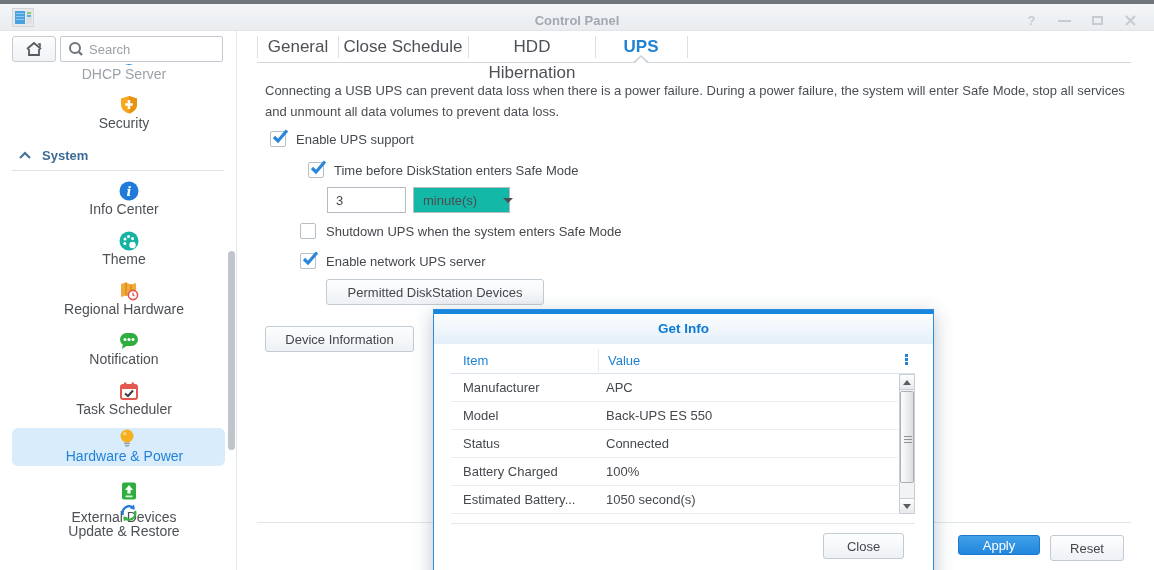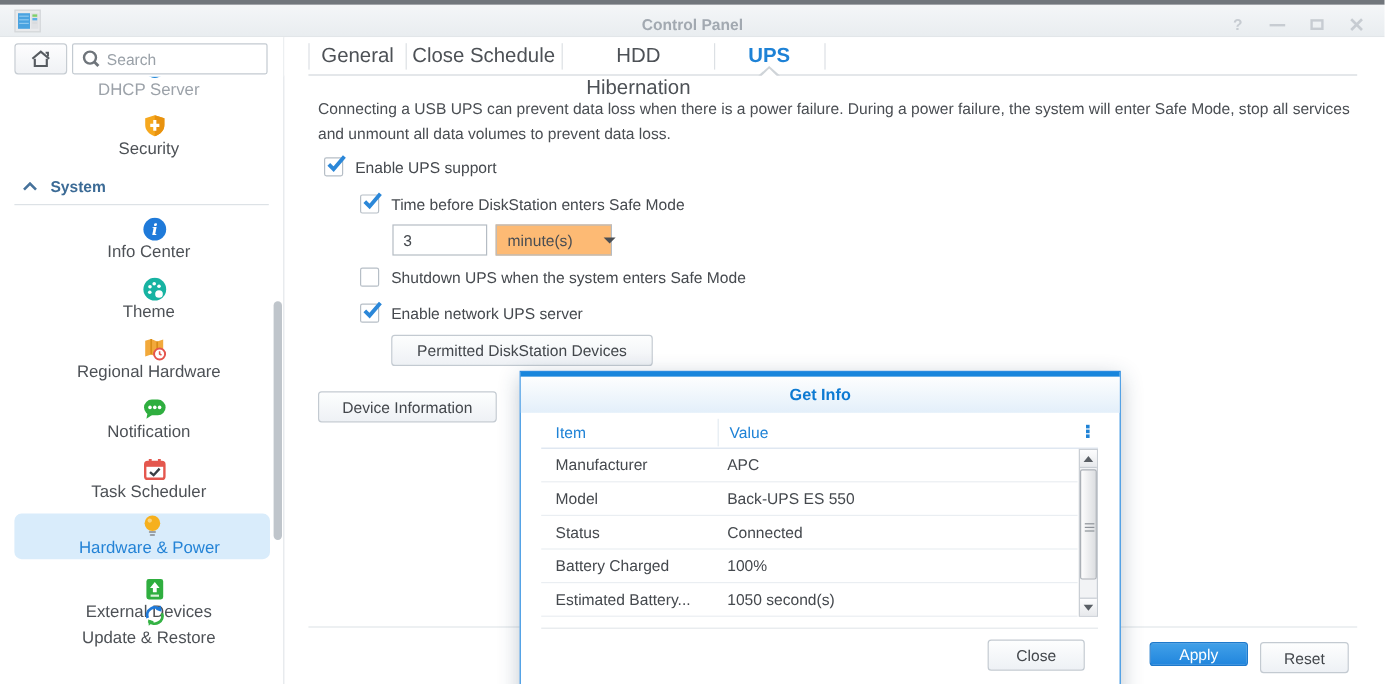--- a/index.html
+++ b/index.html
@@ -51,21 +51,21 @@
   .notch-outer { position:absolute; left:395px; top:24px; width:0; height:0; border-left:9px solid transparent; border-right:9px solid transparent; border-bottom:8px solid #cfd4d8; }
   .notch-inner { position:absolute; left:397px; top:26px; width:0; height:0; border-left:7px solid transparent; border-right:7px solid transparent; border-bottom:7px solid #ffffff; }
 
   
   .desc { position:absolute; left:265px; top:80px; width:876px; line-height:21px; color:#4a4e53; }
   .cb-row { position:absolute; display:flex; align-items:center; cursor:pointer; }
   .cb { position:relative; width:16px; height:16px; border:1px solid #b6bec6; border-radius:2px; background:#fff; flex:0 0 16px; }
   .cb svg { position:absolute; left:0px; top:-4px; overflow:visible; }
   .cb-row .cl { margin-left:10px; color:#45494e; }
   .txt-input { position:absolute; left:327px; top:187px; width:79px; height:26px; border:1px solid #b5bcc4; background:#fff; padding:0 8px; font-family:inherit; font-size:13px; color:#45494e; }
-  .dropdown { position:absolute; left:413px; top:187px; width:97px; height:26px; border:1px solid #b5bcc4; background:#fdba74; display:flex; align-items:center; padding:0 9px; cursor:pointer;gap:16px; }
+  .dropdown { position:absolute; left:413px; top:187px; width:97px; height:26px; border:1px solid #b5bcc4; background:#14b8a6; display:flex; align-items:center; padding:0 9px; cursor:pointer;gap:16px; }
   .dropdown .caret { margin-left:10px; width:0; height:0; border-left:5px solid transparent; border-right:5px solid transparent; border-top:5px solid #4a4e53; }
   .btn { border:1px solid #c3cad1; border-radius:3px; background:linear-gradient(180deg,#fdfefe,#eef1f5); color:#43474c; font-family:inherit; font-size:13px; cursor:pointer; }
   .btn-permitted { position:absolute; left:326px; top:279px; width:218px; height:26px; }
   .btn-devinfo { position:absolute; left:265px; top:326px; width:149px; height:26px; }
   .footer-line { position:absolute; left:257px; top:522px; width:874px; height:1px; background:#e2e6e9; }
   .btn-apply { position:absolute; left:958px; top:535px; width:82px; height:20px; border:1px solid #1d79cc; border-radius:3px;
                background:linear-gradient(180deg,#41a0e8,#2186dd); color:#fff; font-family:inherit; font-size:13px; cursor:pointer; }
   .btn-reset { position:absolute; left:1050px; top:535px; width:74px; height:26px; }
 
   
@@ -254,21 +254,21 @@
           <svg width="20" height="20">
             <circle cx="10" cy="8" r="6.5" fill="#f6b01e"></circle>
             <circle cx="7.8" cy="5.8" r="1.8" fill="#fbd37a"></circle>
             <rect x="7" y="14.6" width="6" height="1.6" rx="0.8" fill="#9aa0a6"></rect>
             <rect x="7.8" y="17" width="4.4" height="1.6" rx="0.8" fill="#9aa0a6"></rect>
           </svg>
         </span>
         <span class="lbl">Hardware &amp; Power</span>
       </div>
 
-      <div class="side-item" style="top:450px;">
+      <div class="side-item" style="top:450px;gap:8px;">
         <span class="ic">
           <svg width="20" height="20">
             <rect x="3" y="1.5" width="14" height="17" rx="2" fill="#2fae3f"></rect>
             <path d="M10 4 L14 9 H11.6 V12.5 H8.4 V9 H6 Z" fill="#fff"></path>
             <rect x="6.5" y="14.5" width="7" height="1.8" fill="#d8f2da"></rect>
           </svg>
         </span>
         <span class="lbl">External Devices</span>
       </div>
 
@@ -306,21 +306,21 @@
 
   <div class="cb-row" style="left:270px;top:131px;">
     <span class="cb">
       <svg width="20" height="20">
           <path d="M3 9 L7 13 L16 2.5" fill="none" stroke="#2b87d8" stroke-width="3.2"></path>
         </svg>
     </span>
     <span class="cl">Enable UPS support</span>
   </div>
 
-  <div class="cb-row" style="left:300px;top:162px;justify-content:space-between;">
+  <div class="cb-row" style="left:308px;top:162px;justify-content:space-between;">
     <span class="cb">
       <svg width="20" height="20">
           <path d="M3 9 L7 13 L16 2.5" fill="none" stroke="#2b87d8" stroke-width="3.2"></path>
         </svg>
     </span>
     <span class="cl">Time before DiskStation enters Safe Mode</span>
   </div>
 
   <input class="txt-input" value="3" style="">
   <div class="dropdown">

